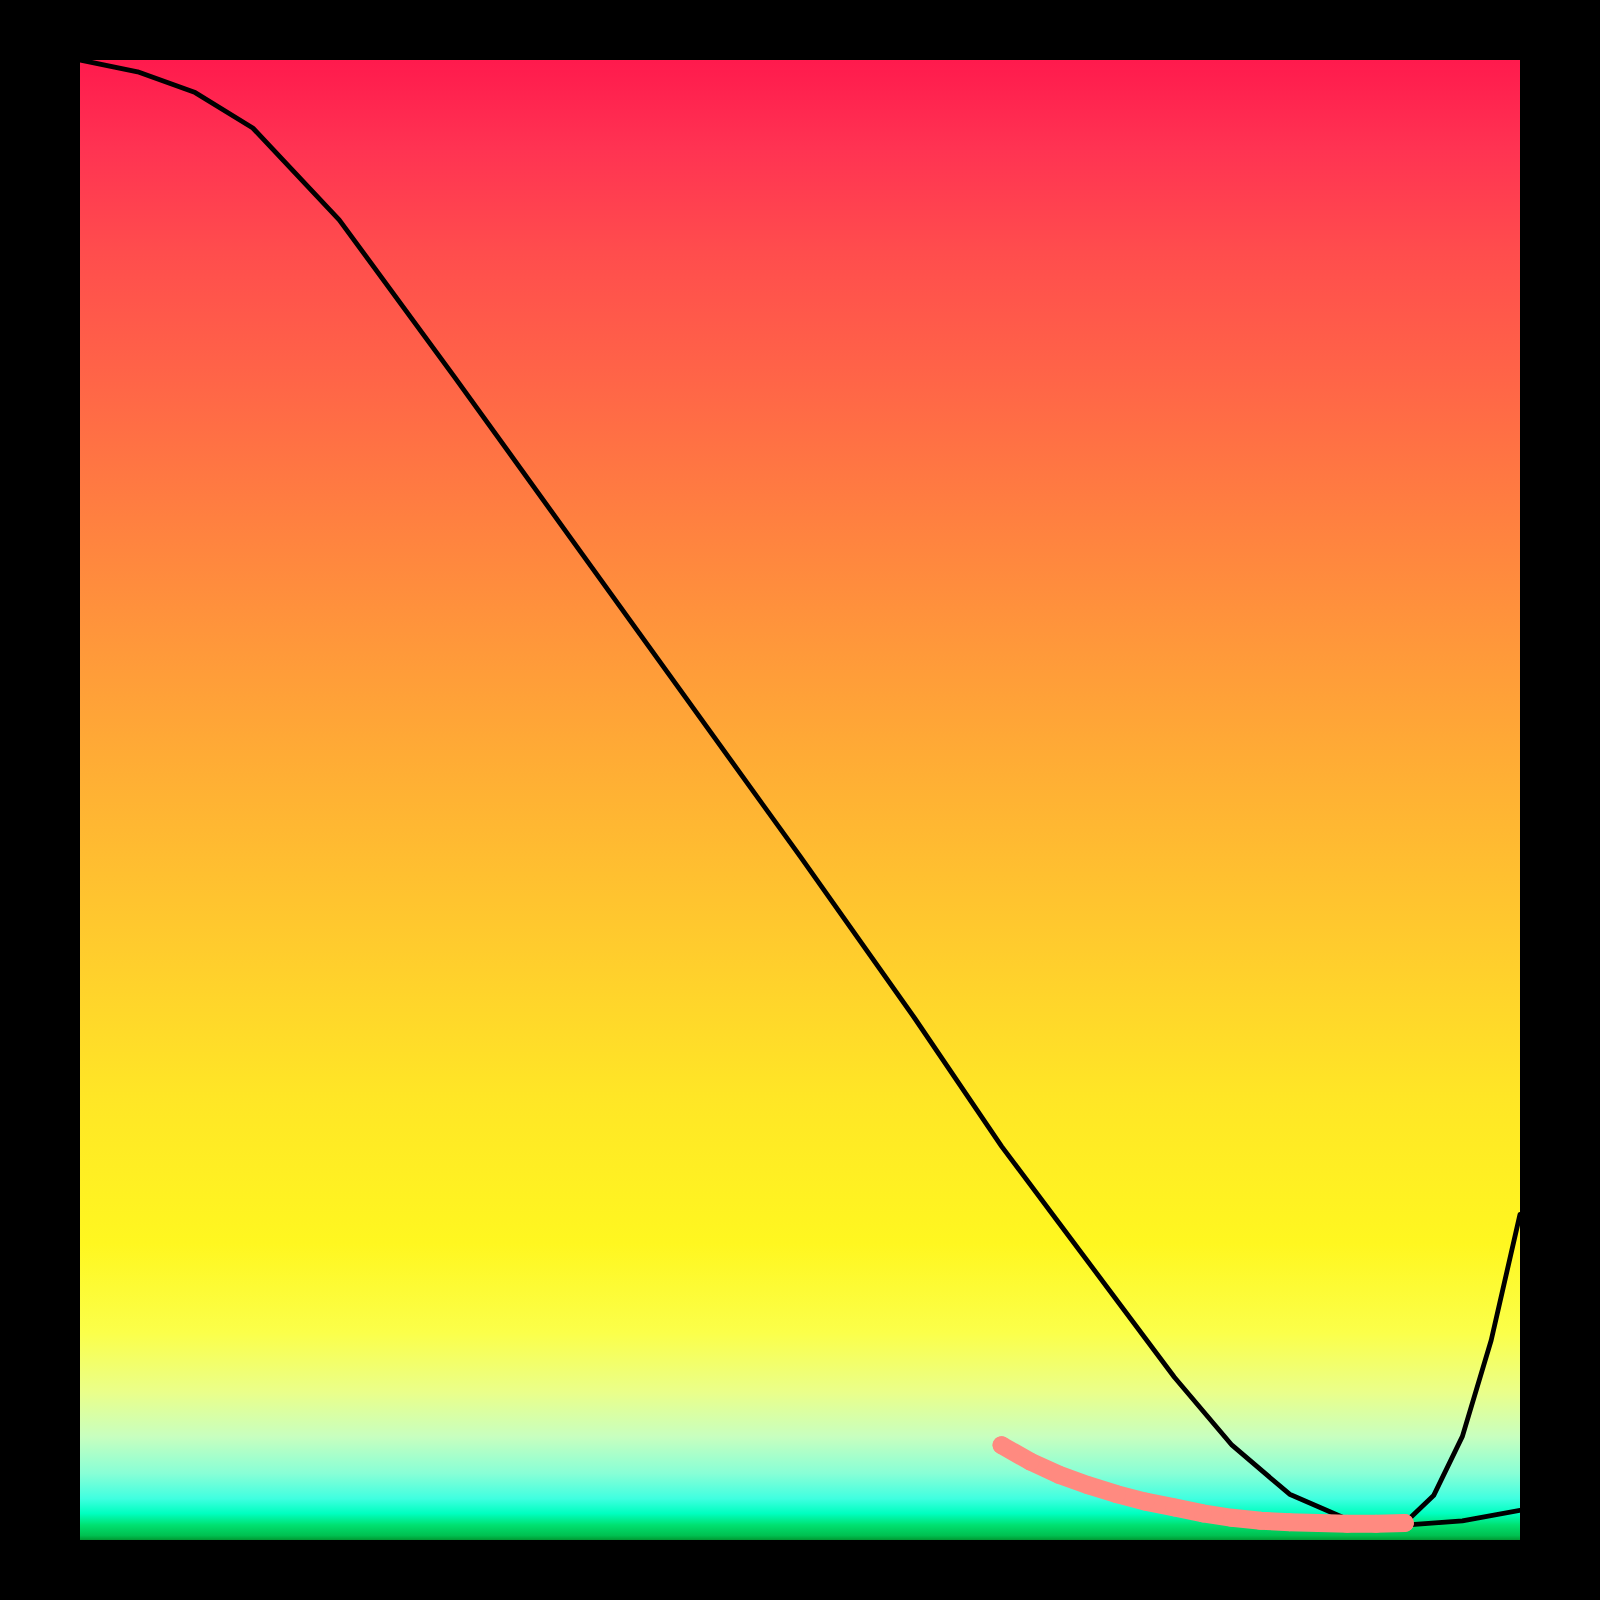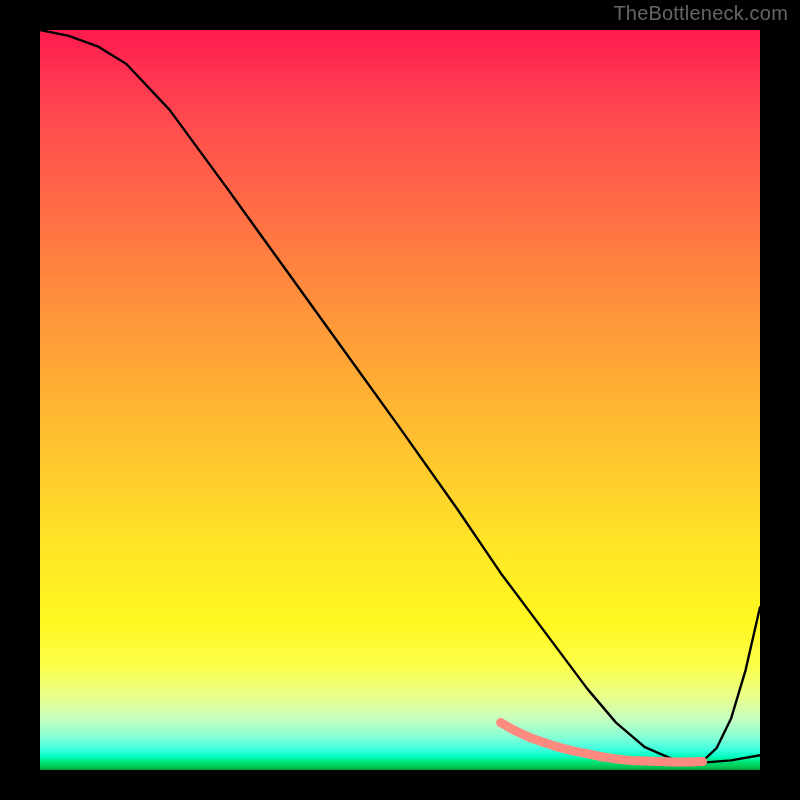--- a/index.html
+++ b/index.html
@@ -82,21 +82,20 @@
     stroke: #ff8a80;
     stroke-width: 9;
     stroke-linecap: round;
   }
 </style>
 </head>
 <body>
 
 <div class="wrap">
 
-  <div class="attribution">TheBottleneck.com</div>
 
   <div class="plot">
     <div class="heatbg"></div>
     <svg class="svglayer" viewBox="0 0 720 740" preserveAspectRatio="none">
       <path id="main-curve" class="curve" d="M 0.0 0.0 L 28.8 5.9 L 57.6 16.3 L 86.4 34.0 L 129.6 79.9 L 187.2 158.4 L 244.8 238.3 L 302.4 318.2 L 360.0 398.1 L 417.6 479.5 L 460.8 543.2 L 489.6 581.6 L 518.4 620.1 L 547.2 658.6 L 576.0 692.6 L 604.8 717.1 L 633.6 729.6 L 662.4 732.6 L 691.2 730.4 L 720.0 725.2"></path>
       <path id="right-tail" class="curve" d="M 662.4 731.5 L 676.8 717.8 L 691.2 688.2 L 705.6 640.1 L 720.0 577.2"></path>
       <path id="band" class="thick" d="M 460.8 692.6 L 475.2 700.8 L 489.6 707.4 L 504.0 712.6 L 518.4 717.1 L 532.8 720.8 L 547.2 723.7 L 561.6 726.7 L 576.0 728.9 L 590.4 730.4 L 604.8 731.1 L 619.2 731.5 L 633.6 731.9 L 648.0 731.9 L 662.4 731.5"></path>
       <g id="markers">
           <circle class="marker" cx="460.8" cy="692.6" r="4.5"></circle>
           <circle class="marker" cx="475.2" cy="700.8" r="4.5"></circle>

